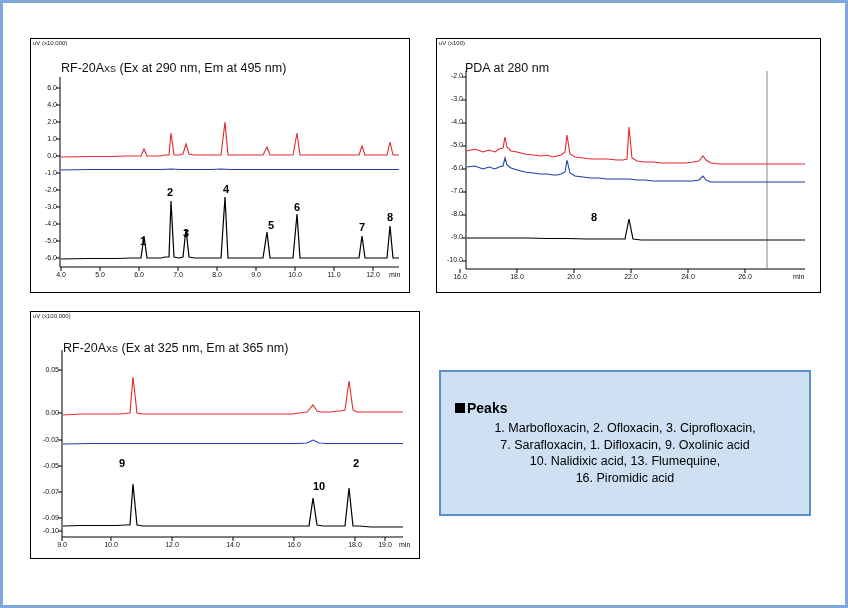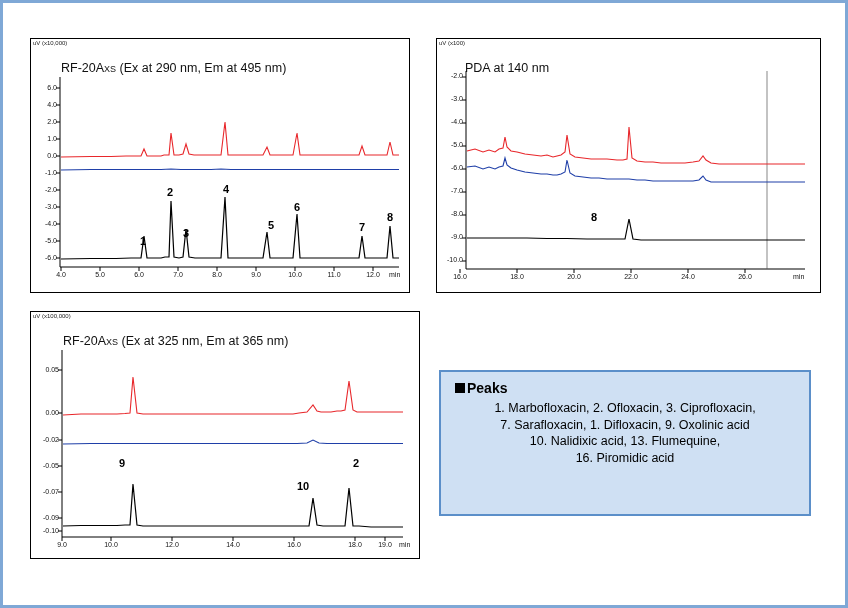--- a/index.html
+++ b/index.html
@@ -185,21 +185,21 @@
                 180,219 186,219 190,219 194,158 197,219 204,219 212,219 220,219 228,219 232,219
                 236,193 239,219 246,219 252,219 258,219 262,219 266,175 269,219 276,219 286,219
                 296,219 306,219 316,219 322,219 328,219 331,197 334,219 340,219 350,219 356,219
                 359,187 362,219 368,219"></polyline>
     </svg>
   </div>
 
   <div class="panel" style="left:433px;top:35px;width:385px;height:255px;">
     <div class="unit">uV (x100)</div>
     <div class="ptitle" style="left:28px;top:22px;">
-      <span>PDA at 140 nm</span>
+      <span>PDA at 280 nm</span>
     </div>
 
     <div class="ylab" style="left:0px;top:33px;width:26px;">-2.0</div>
     <div class="ylab" style="left:0px;top:56px;width:26px;">-3.0</div>
     <div class="ylab" style="left:0px;top:79px;width:26px;">-4.0</div>
     <div class="ylab" style="left:0px;top:102px;width:26px;">-5.0</div>
     <div class="ylab" style="left:0px;top:125px;width:26px;">-6.0</div>
     <div class="ylab" style="left:0px;top:148px;width:26px;">-7.0</div>
     <div class="ylab" style="left:0px;top:171px;width:26px;">-8.0</div>
     <div class="ylab" style="left:0px;top:194px;width:26px;">-9.0</div>
@@ -253,21 +253,21 @@
                 282,143 290,143 300,143 312,143 324,143 336,143 348,143 360,143 368,143"></polyline>
 
       <polyline fill="none" stroke="#000000" stroke-width="1.2" points="30,199 50,199 70,199 90,199 110,199.5 130,199.5 150,200 170,200 182,200 188,200
                 192,180 196,200 204,201 216,201 230,201 244,201 258,201 272,201 286,201 300,201
                 314,201 330,201 344,201 356,201 368,201"></polyline>
     </svg>
   </div>
 
   <div class="panel" style="left:27px;top:308px;width:390px;height:248px;">
     <div class="unit">uV (x100,000)</div>
-    <div class="ptitle" style="left:32px;top:22px;text-align:center;">
+    <div class="ptitle" style="left:32px;top:29px;text-align:center;">
       <span>RF-20A</span><span class="sm">XS</span><span> (Ex at 325 nm, Em at 365 nm)</span>
     </div>
 
     <div class="ylab" style="left:0px;top:54px;width:28px;">0.05</div>
     <div class="ylab" style="left:0px;top:97px;width:28px;">0.00</div>
     <div class="ylab" style="left:0px;top:124px;width:28px;">-0.02</div>
     <div class="ylab" style="left:0px;top:150px;width:28px;">-0.05</div>
     <div class="ylab" style="left:0px;top:176px;width:28px;">-0.07</div>
     <div class="ylab" style="left:0px;top:202px;width:28px;">-0.09</div>
     <div class="ylab" style="left:0px;top:215px;width:28px;">-0.10</div>
@@ -275,21 +275,21 @@
     <div class="xlab" style="left:18px;top:229px;width:26px;">9.0</div>
     <div class="xlab" style="left:67px;top:229px;width:26px;">10.0</div>
     <div class="xlab" style="left:128px;top:229px;width:26px;">12.0</div>
     <div class="xlab" style="left:189px;top:229px;width:26px;">14.0</div>
     <div class="xlab" style="left:250px;top:229px;width:26px;">16.0</div>
     <div class="xlab" style="left:311px;top:229px;width:26px;">18.0</div>
     <div class="xlab" style="left:341px;top:229px;width:26px;">19.0</div>
     <div class="xunit" style="left:368px;top:229px;">min</div>
 
     <div class="peaknum" style="left:88px;top:145px;">9</div>
-    <div class="peaknum" style="left:266px;top:168px;">10</div>
+    <div class="peaknum" style="left:282px;top:168px;">10</div>
     <div class="peaknum" style="left:322px;top:145px;">2</div>
 
     <svg class="plot" width="390" height="248" viewBox="0 0 390 248">
       <line x1="31" y1="38" x2="31" y2="225" stroke="#000" stroke-width="1"></line>
       <line x1="31" y1="225" x2="372" y2="225" stroke="#000" stroke-width="1"></line>
       <g stroke="#000" stroke-width="1">
         <line x1="27" y1="58" x2="31" y2="58"></line>
           <line x1="27" y1="101" x2="31" y2="101"></line>
         <line x1="27" y1="128" x2="31" y2="128"></line>
           <line x1="27" y1="154" x2="31" y2="154"></line>
@@ -316,21 +316,21 @@
                 210,131.5 230,131.5 250,131.5 266,131.5 276,131 282,128 288,131 296,131.5
                 310,131.5 324,131.5 340,131.5 356,131.5 372,131.5"></polyline>
 
       <polyline fill="none" stroke="#000000" stroke-width="1.2" points="32,214 50,213.5 70,213.5 86,213.5 94,213 99,213 102,172 106,213 112,214 126,214
                 140,214 160,214 180,214 200,214 220,214 240,214 252,214 262,214 272,214 278,214
                 282,186 286,213 292,214 300,214 308,214 314,214 318,176 322,214 328,214
                 340,215 352,215 364,215 372,215"></polyline>
     </svg>
   </div>
 
-  <div class="legend" style="left:436px;top:367px;width:372px;height:146px;padding:8px 14px;">
+  <div class="legend" style="left:436px;top:367px;width:372px;height:146px;padding:28px 14px;">
     <div class="lg-title">
       <span class="sq"></span>
       <span>Peaks</span>
     </div>
     <div class="lg-body">
       <div class="lg-line">1. Marbofloxacin, 2. Ofloxacin, 3. Ciprofloxacin,</div>
       <div class="lg-line">7. Sarafloxacin, 1. Difloxacin, 9. Oxolinic acid</div>
       <div class="lg-line">10. Nalidixic acid, 13. Flumequine,</div>
       <div class="lg-line">16. Piromidic acid</div>
     </div>

